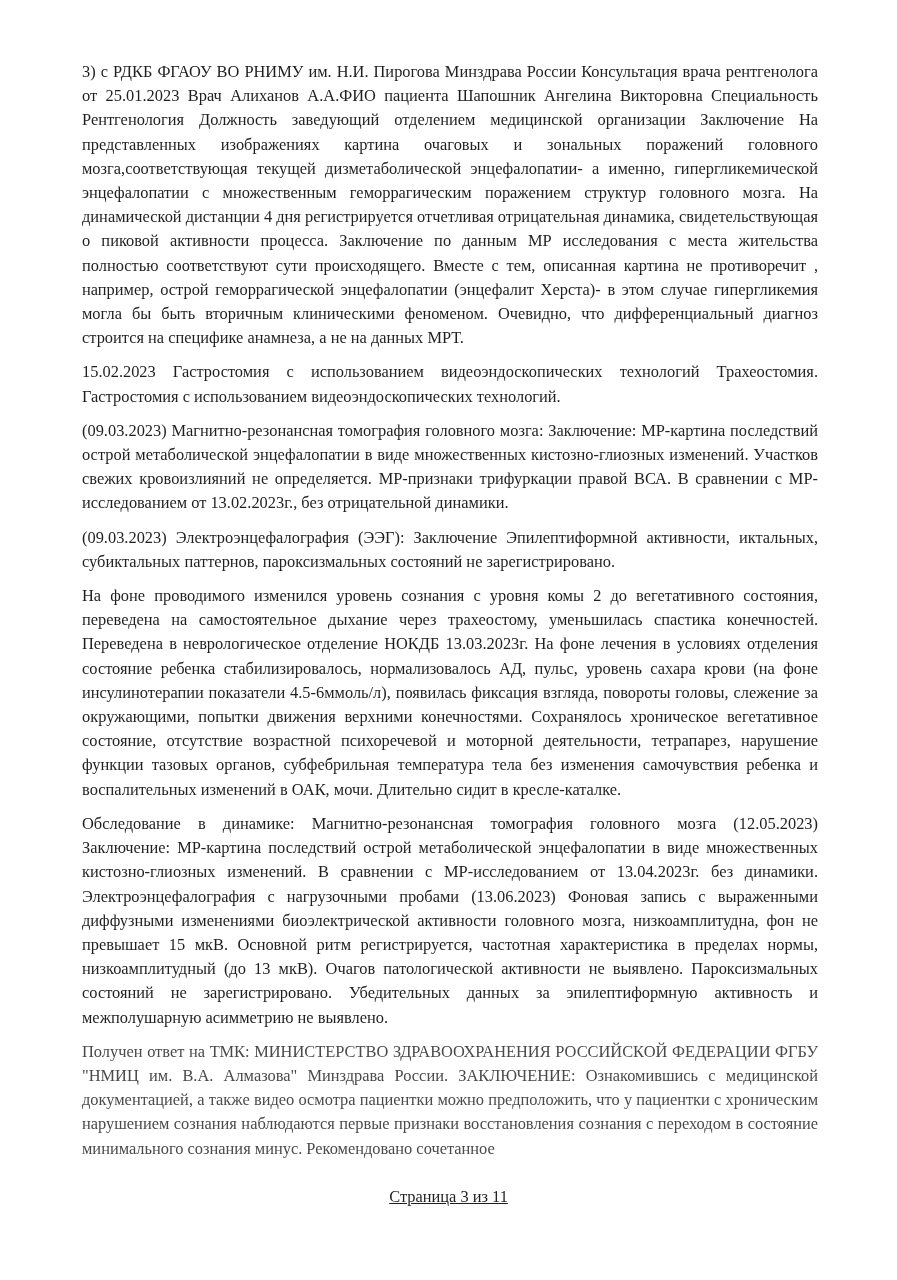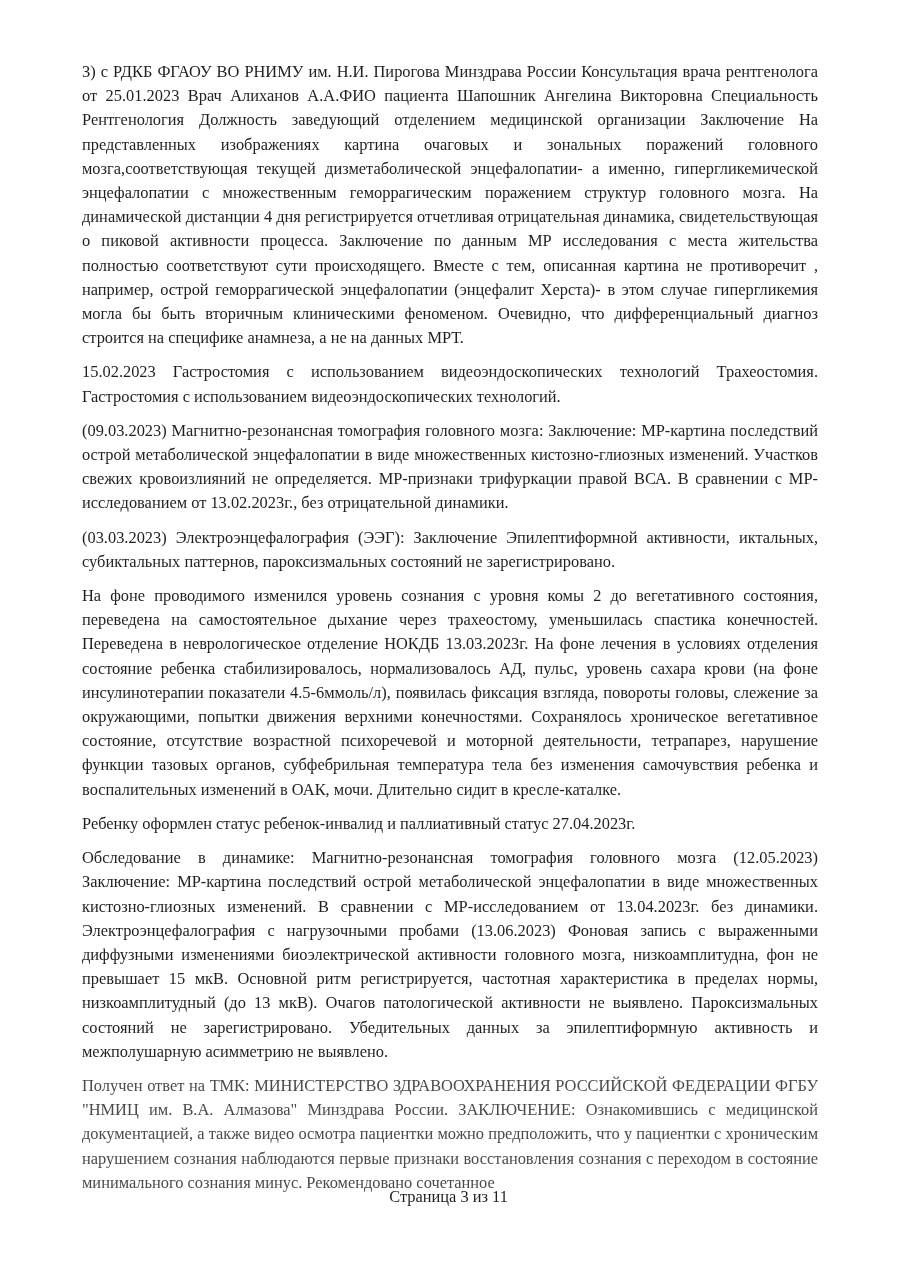--- a/index.html
+++ b/index.html
@@ -41,41 +41,41 @@
   .footer {
     position: absolute;
     left: 0;
     top: 1186px;
     width: 897px;
     text-align: center;
     font-family: "Liberation Serif", "DejaVu Serif", serif;
     font-size: 16.4px;
     line-height: 22px;
     color: #1f1f1f;
+    text-decoration: underline;
   }
 </style>
 </head>
 <body>
 
 <div class="page">
 
   <div class="doc-body">
 
     <p class="para">3) с РДКБ ФГАОУ ВО РНИМУ им. Н.И. Пирогова Минздрава России Консультация врача рентгенолога от 25.01.2023 Врач Алиханов А.А.ФИО пациента Шапошник Ангелина Викторовна Специальность Рентгенология Должность заведующий отделением медицинской организации Заключение На представленных изображениях картина очаговых и зональных поражений головного мозга,соответствующая текущей дизметаболической энцефалопатии- а именно, гипергликемической энцефалопатии с множественным геморрагическим поражением структур головного мозга. На динамической дистанции 4 дня регистрируется отчетливая отрицательная динамика, свидетельствующая о пиковой активности процесса. Заключение по данным МР исследования с места жительства полностью соответствуют сути происходящего. Вместе с тем, описанная картина не противоречит , например, острой геморрагической энцефалопатии (энцефалит Херста)- в этом случае гипергликемия могла бы быть вторичным клиническими феноменом. Очевидно, что дифференциальный диагноз строится на специфике анамнеза, а не на данных МРТ.</p>
 
     <p class="para">15.02.2023 Гастростомия с использованием видеоэндоскопических технологий Трахеостомия. Гастростомия с использованием видеоэндоскопических технологий.</p>
 
 
     <p class="para">(09.03.2023) Магнитно-резонансная томография головного мозга: Заключение: МР-картина последствий острой метаболической энцефалопатии в виде множественных кистозно-глиозных изменений. Участков свежих кровоизлияний не определяется. МР-признаки трифуркации правой ВСА. В сравнении с МР-исследованием от 13.02.2023г., без отрицательной динамики.</p>
 
-    <p class="para">(03.03.2023) Электроэнцефалография (ЭЭГ): Заключение Эпилептиформной активности, иктальных, субиктальных паттернов, пароксизмальных состояний не зарегистрировано.</p>
+    <p class="para">(09.03.2023) Электроэнцефалография (ЭЭГ): Заключение Эпилептиформной активности, иктальных, субиктальных паттернов, пароксизмальных состояний не зарегистрировано.</p>
 
     <p class="para">На фоне проводимого изменился уровень сознания с уровня комы 2 до вегетативного состояния, переведена на самостоятельное дыхание через трахеостому, уменьшилась спастика  конечностей. Переведена в неврологическое отделение НОКДБ 13.03.2023г. На фоне лечения в условиях отделения состояние ребенка стабилизировалось, нормализовалось АД, пульс, уровень сахара крови (на фоне инсулинотерапии показатели 4.5-6ммоль/л), появилась фиксация взгляда, повороты головы, слежение за окружающими, попытки движения верхними  конечностями. Сохранялось хроническое вегетативное состояние, отсутствие возрастной психоречевой и моторной деятельности, тетрапарез, нарушение функции тазовых органов, субфебрильная температура тела без изменения самочувствия ребенка и воспалительных изменений  в ОАК, мочи. Длительно  сидит в  кресле-каталке.</p>
 
-    <p class="para">Ребенку оформлен статус ребенок-инвалид и паллиативный статус 27.04.2023г.</p>
 
 
     <p class="para">Обследование в динамике: Магнитно-резонансная томография головного мозга (12.05.2023) Заключение: МР-картина последствий острой метаболической энцефалопатии в виде множественных кистозно-глиозных изменений. В сравнении с МР-исследованием от 13.04.2023г. без динамики. Электроэнцефалография с нагрузочными пробами (13.06.2023) Фоновая запись с выраженными диффузными изменениями биоэлектрической активности головного мозга, низкоамплитудна, фон не превышает 15 мкВ. Основной ритм регистрируется, частотная характеристика в пределах нормы, низкоамплитудный (до 13 мкВ). Очагов патологической активности не выявлено. Пароксизмальных состояний не зарегистрировано. Убедительных данных за эпилептиформную активность и межполушарную асимметрию не выявлено.</p>
 
     <p class="para faded">Получен ответ на ТМК: МИНИСТЕРСТВО ЗДРАВООХРАНЕНИЯ РОССИЙСКОЙ ФЕДЕРАЦИИ ФГБУ "НМИЦ им. В.А. Алмазова" Минздрава России. ЗАКЛЮЧЕНИЕ: Ознакомившись с медицинской документацией, а также видео осмотра пациентки можно предположить, что у пациентки с хроническим нарушением сознания наблюдаются первые признаки восстановления сознания с переходом в состояние минимального сознания минус. Рекомендовано сочетанное</p>
 
   </div>
 
   <div class="footer">
     <span>Страница 3 из 11</span>

